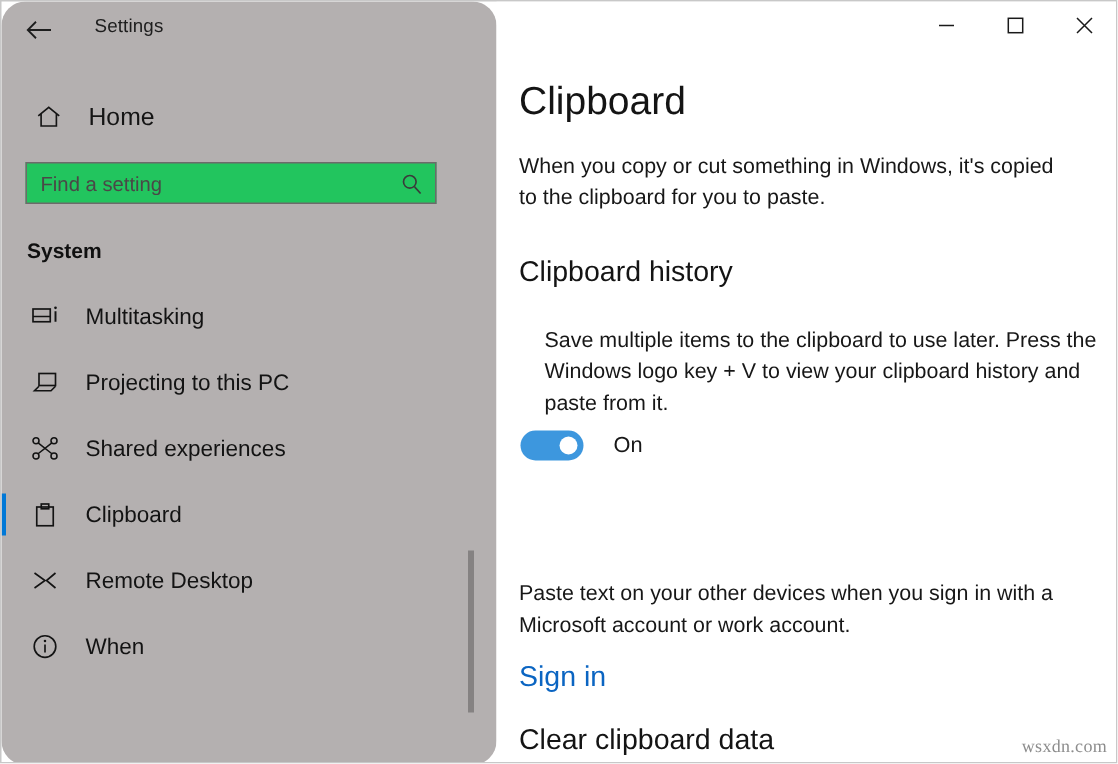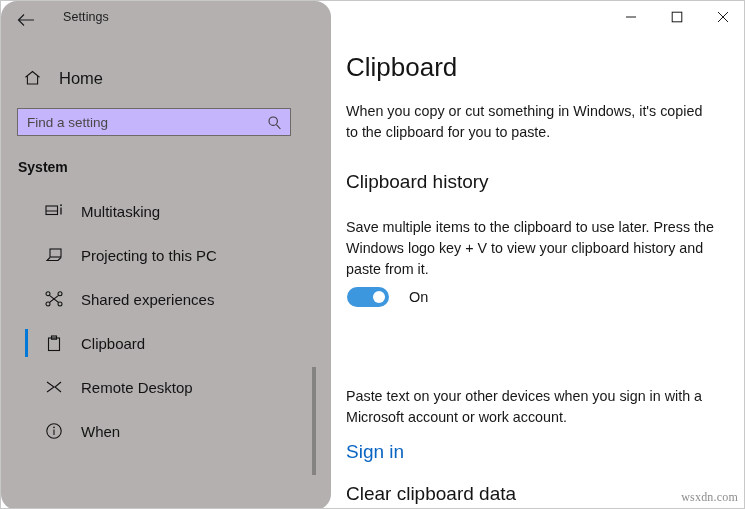--- a/index.html
+++ b/index.html
@@ -78,21 +78,21 @@
     font-size: 16.5px;
     color: #151515;
   }
 
   .search-box {
     position: absolute;
     left: 16px;
     top: 107px;
     width: 274px;
     height: 28px;
-    background: #c4b5fd;
+    background: #22c55e;
     border: 1px solid #6d6a6a;
     box-sizing: border-box;
     display: flex;
     align-items: center;
   }
   .search-input {
     border: 0;
     outline: 0;
     background: transparent;
     font-family: "Liberation Sans", sans-serif;
@@ -117,21 +117,20 @@
     font-size: 14px;
     font-weight: bold;
     color: #101010;
   }
 
   .nav {
     position: absolute;
     left: 0;
     top: 188px;
     width: 274px;
-    padding-left: 24px;
   }
   .nav-item {
     position: relative;
     height: 44px;
     display: flex;
     align-items: center;
     cursor: default;
   }
   .nav-item .sel-bar {
     position: absolute;
@@ -222,21 +221,21 @@
   .section-title.t-clear   { top: 482px; }
 
   .section-desc {
     position: absolute;
     left: 15px;
     width: 382px;
     font-size: 14.3px;
     line-height: 21px;
     color: #171717;
   }
-  .section-desc.d-history { top: 216px; }
+  .section-desc.d-history { top: 216px; margin-left: 17px; }
   .section-desc.d-sync    { top: 385px; }
 
   .toggle-row {
     position: absolute;
     left: 16px;
     top: 286px;
     display: flex;
     align-items: center;
   }
   .toggle {

